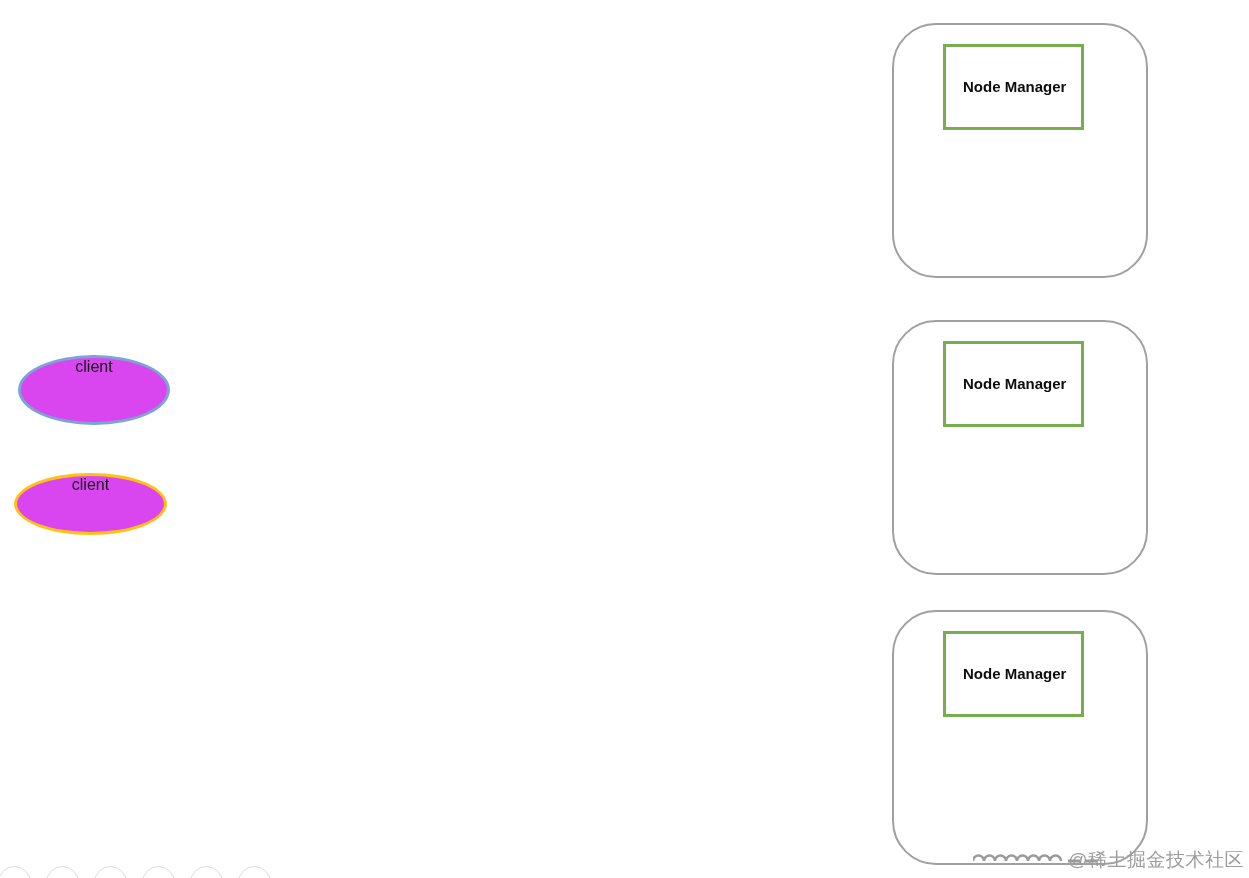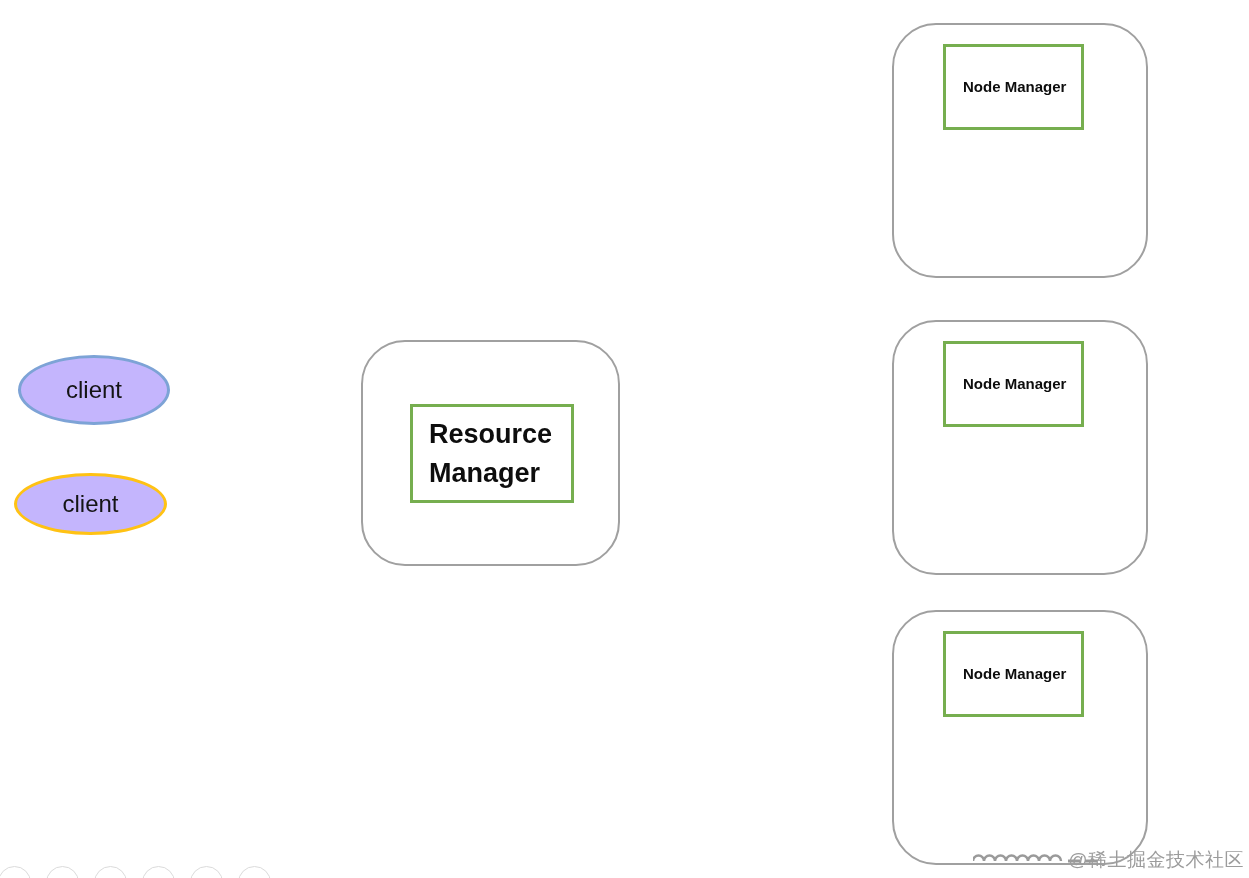--- a/index.html
+++ b/index.html
@@ -12,25 +12,24 @@
     height: 878px;
     position: relative;
     overflow: hidden;
     font-family: "Liberation Sans", sans-serif;
   }
   .abs { position: absolute; box-sizing: border-box; }
 
   
   .ellipse {
     border-radius: 50%;
-    background: #c4b5fd;
+    background: #d946ef;
     display: flex;
-    align-items: center;
     justify-content: center;
-    font-size: 24px;
+    font-size: 16px;
     color: #141414;
   }
   .ellipse-blue {
     left: 18px; top: 355px; width: 152px; height: 70px;
     border: 3px solid #7DA3D6;
   }
   .ellipse-yellow {
     left: 14px; top: 473px; width: 153px; height: 62px;
     border: 3.5px solid #FFC214;
   }
@@ -97,25 +96,20 @@
 
 <div style="position:absolute; inset:0;">
 
   <div class="abs ellipse ellipse-blue">
     <span>client</span>
   </div>
   <div class="abs ellipse ellipse-yellow">
     <span>client</span>
   </div>
 
-  <div class="abs container-box rm-container">
-    <div class="green-box rm-green">
-      <span>Resource Manager</span>
-    </div>
-  </div>
 
   <div class="abs container-box nm-container nm-1">
     <div class="green-box nm-green">
       <span>Node Manager</span>
     </div>
   </div>
   <div class="abs container-box nm-container nm-2">
     <div class="green-box nm-green">
       <span>Node Manager</span>
     </div>

